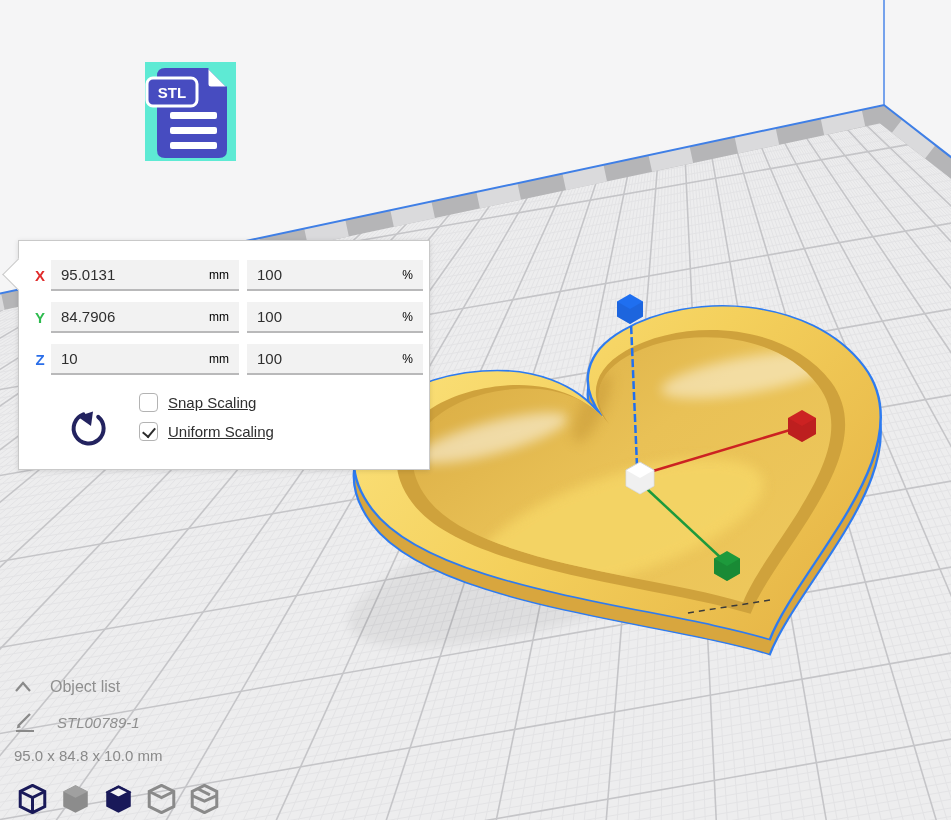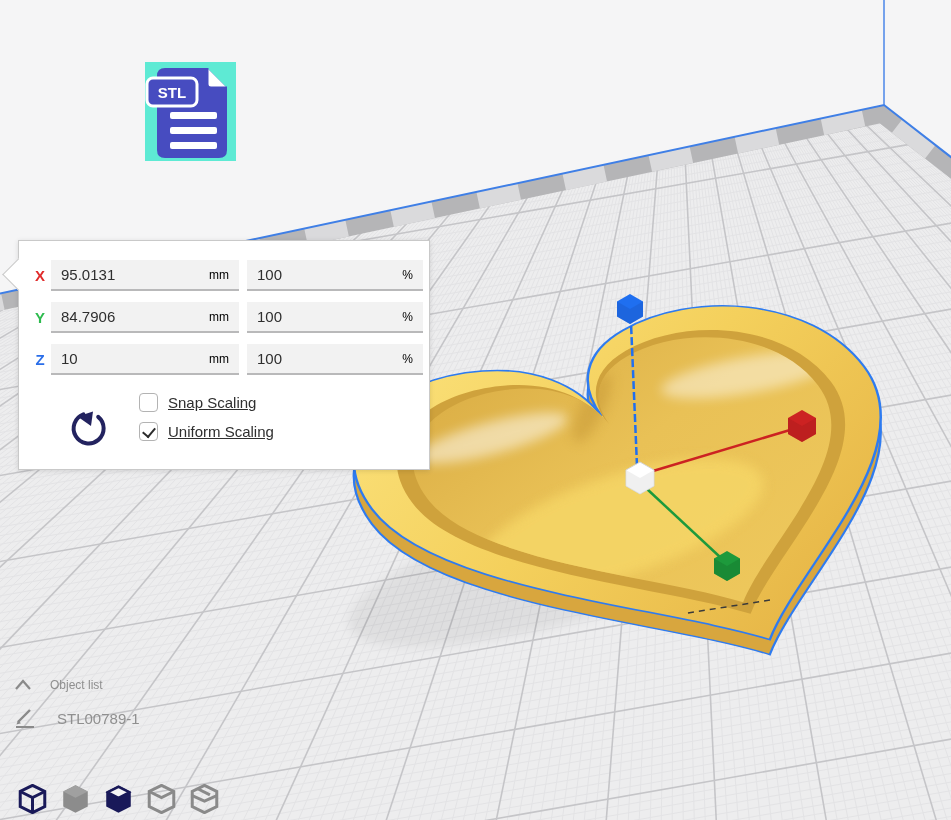--- a/index.html
+++ b/index.html
@@ -56,23 +56,23 @@
   }
   .checkbox.on::after{
     content:"";position:absolute;left:5px;top:2px;width:6px;height:10px;
     border-right:2.5px solid #2b2b2b;border-bottom:2.5px solid #2b2b2b;transform:rotate(40deg);
   }
   .cb-label{font-size:15px;color:#2f2f2f;text-decoration:underline;}
 
   
   .object-list{position:absolute;left:0;top:672px;width:320px;}
   .ol-header{display:flex;align-items:center;gap:18px;padding:6px 0 6px 14px;cursor:pointer;}
-  .ol-header-label{font-size:12px;color:#8f8f8f;}
+  .ol-header-label{font-size:16px;color:#8f8f8f;}
   .ol-item{display:flex;align-items:center;gap:21px;padding:9px 0 4px 14px;cursor:pointer;}
-  .ol-item-label{font-size:15px;color:#8f8f8f;}
+  .ol-item-label{font-size:15px;color:#8f8f8f;font-style:italic;}
   .ol-dims{padding:10px 0 0 14px;font-size:15px;color:#8a8a8a;}
 
   
   .bottom-toolbar{position:absolute;left:16px;top:784px;display:flex;gap:10px;}
   .tool-btn{width:33px;height:30px;background:none;border:none;padding:0;cursor:pointer;}
 </style>
 </head>
 <body>
 
 <svg id="scene" width="951" height="820" viewBox="0 0 951 820">
@@ -734,20 +734,21 @@
     <span class="ol-header-label">Object list</span>
   </div>
   <div class="ol-item">
     <svg width="22" height="22" viewBox="0 0 22 22">
       <line x1="4" y1="15" x2="16" y2="3" stroke="#8a8a8a" stroke-width="2.4"></line>
       <polygon points="2.5,17.5 4,13.5 7,16.2" fill="#8a8a8a"></polygon>
       <line x1="2" y1="20" x2="20" y2="20" stroke="#8a8a8a" stroke-width="2"></line>
     </svg>
     <span class="ol-item-label">STL00789-1</span>
   </div>
+  <div class="ol-dims">95.0 x 84.8 x 10.0 mm</div>
 </div>
 
 <div class="bottom-toolbar">
   <button class="tool-btn">
     <svg width="33" height="30" viewBox="0 0 24 22">
       <polygon points="12,1 21,5.5 21,16.5 12,21 3,16.5 3,5.5" fill="none" stroke="#191959" stroke-width="2.2"></polygon>
       <polyline points="3,5.5 12,10 21,5.5" fill="none" stroke="#191959" stroke-width="2.2"></polyline>
       <line x1="12" y1="10" x2="12" y2="21" stroke="#191959" stroke-width="2.2"></line>
     </svg>
   </button>

